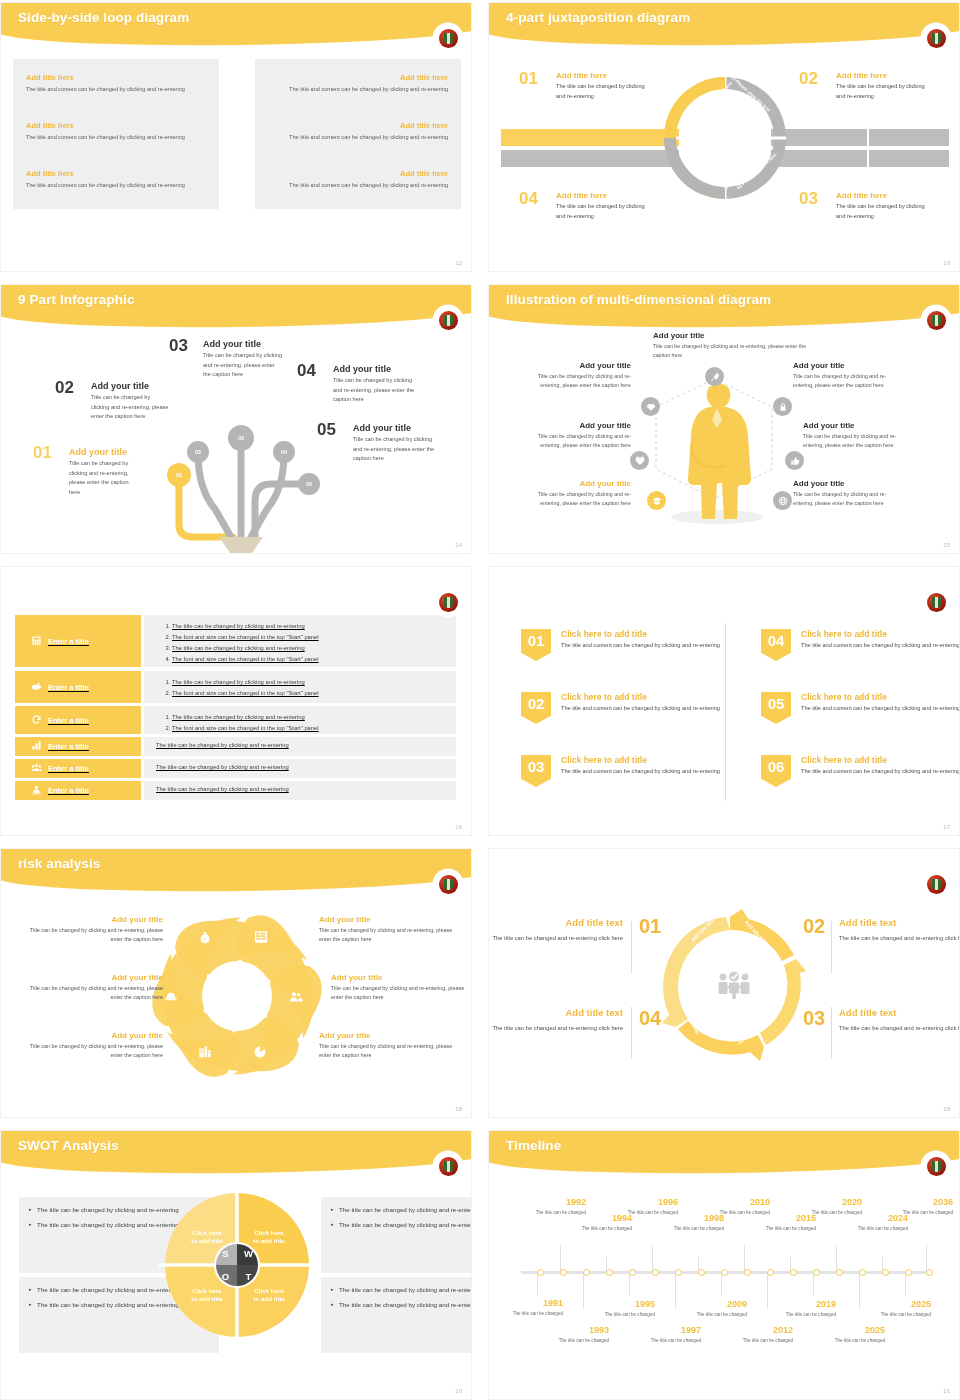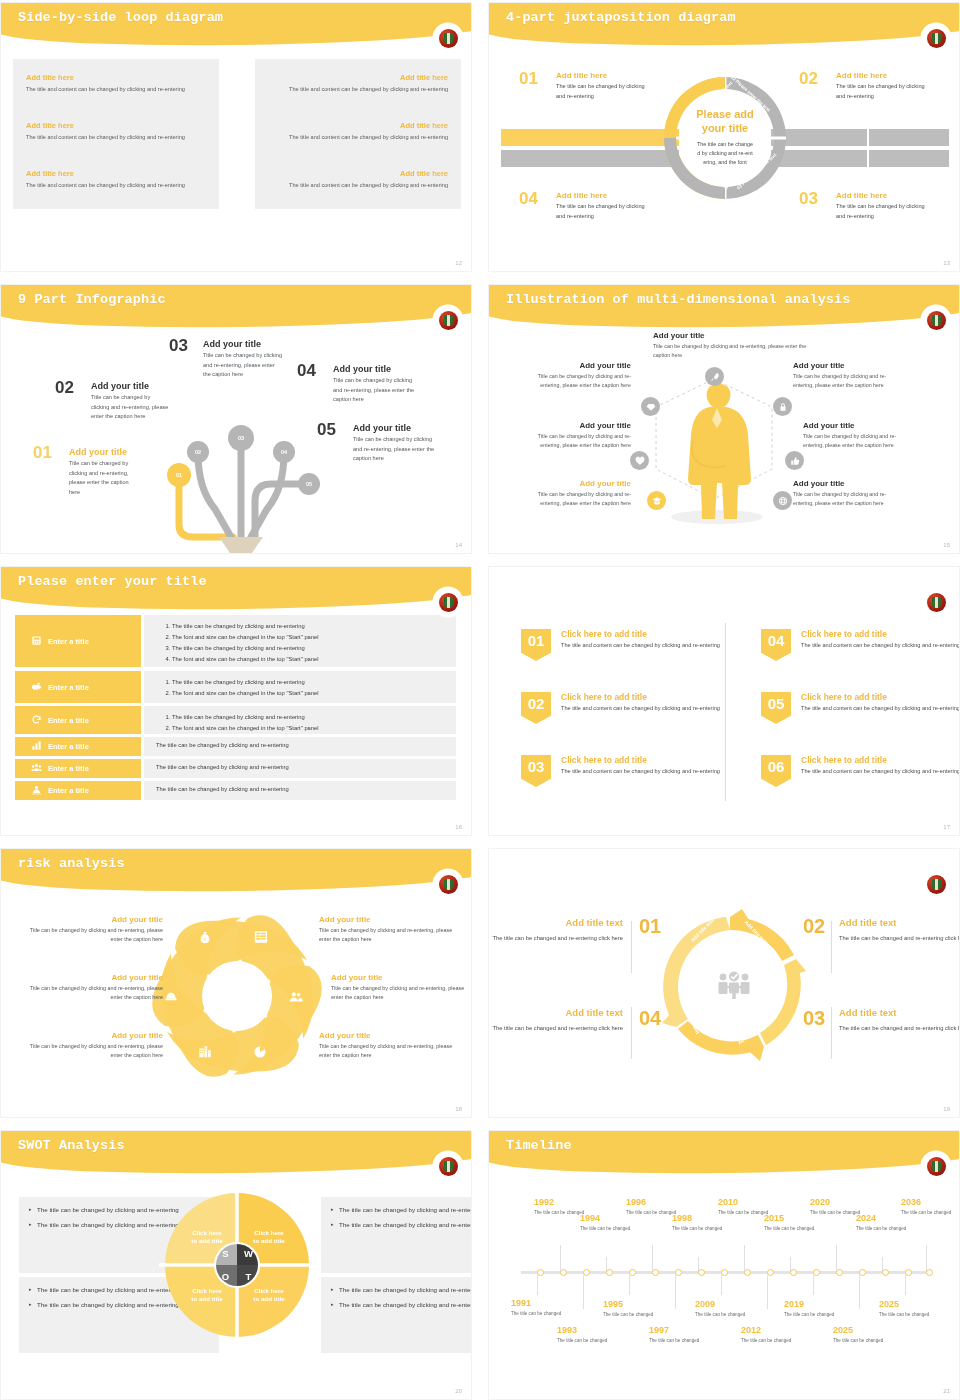--- a/index.html
+++ b/index.html
@@ -31,21 +31,21 @@
   .hdr .band {
     position: absolute; left: -6px; top: -14px; width: 490px; height: 56px;
     background: #f9cd51;
     border-bottom-left-radius: 100% 34px;
     border-bottom-right-radius: 100% 34px;
     transform: rotate(-0.7deg);
   }
   .hdr .ttl {
     position: absolute; left: 17px; top: 7px;
     color: #ffffff; font-size: 13.5px; font-weight: bold;
-    letter-spacing: 0.1px; text-shadow: 0 1px 1px rgba(0,0,0,.06); font-family: Liberation Mono, monospace;
+    letter-spacing: 0.1px; text-shadow: 0 1px 1px rgba(0,0,0,.06);
   }
   .logo {
     position: absolute; right: 10px; top: 22px; width: 26px; height: 26px;
     border-radius: 50%;
     background: #ffffff;
     box-shadow: 0 0 0 2.5px #ffffff;
     display: flex; align-items: center; justify-content: center;
     z-index: 5;
   }
   .logo .ring {
@@ -118,21 +118,21 @@
   
   .s4-item { position: absolute; width: 112px; }
   .s4-item .h { font-size: 8px; font-weight: bold; color: #333; }
   .s4-item .p { font-size: 5.3px; color: #55585c; line-height: 1.7; margin-top: 2px; }
   .s4-L { text-align: right; }
   .s4-icon { position: absolute; width: 19px; height: 19px; border-radius: 50%;
              background: #bdbdbd; display:flex; align-items:center; justify-content:center;
              color:#fff; font-size: 9px; }
 
   
-  .s5-row { position: absolute; left: 14px; display: flex; gap: 3px; }
+  .s5-row { position: absolute; left: 14px; display: flex; gap: 3px; text-decoration: underline; }
   .s5-btn { width: 126px; background: #f9cd51; color: #fff; display: flex; align-items: center;
             gap: 6px; padding-left: 16px; font-size: 7.5px; font-weight: bold; }
   .s5-content { width: 312px; background: #f0f0f0; padding: 6px 0 6px 12px; }
   .s5-content ol { margin: 0; padding-left: 16px; }
   .s5-content li { font-size: 5.8px; color: #3a3d40; line-height: 1.9; }
   .s5-content .plain { font-size: 5.8px; color: #3a3d40; }
 
   
   .s6-item { position: absolute; width: 200px; }
   .s6-badge { position: absolute; left: 0; top: 0; width: 30px; height: 32px;
@@ -175,21 +175,21 @@
                 width: 46px; height: 46px; z-index: 5; }
   .s9-letters .c { position: absolute; width: 23px; height: 23px; display: flex;
                    align-items: center; justify-content: center; color: #fff;
                    font-size: 9.5px; font-weight: bold; }
 
   
   .tl-axis { position: absolute; left: 32px; top: 96px; width: 410px; height: 3px; background: #e4e4e4; }
   .tl-dot { position: absolute; width: 7px; height: 7px; border-radius: 50%;
             background: #fff; border: 1.2px solid #f5c84d; top: 94px; }
   .tl-stem { position: absolute; width: 1px; background: #e0e0e0; }
-  .tl-lab { position: absolute; width: 52px; text-align: left; }
+  .tl-lab { position: absolute; width: 52px; text-align: right; }
   .tl-lab .y { font-size: 9px; font-weight: bold; color: #f3c03f; }
   .tl-lab .d { font-size: 4.6px; color: #6a6d70; line-height: 1.55; margin-top: 2px; }
 </style>
 </head>
 <body>
 
 <div class="grid">
 
   <div class="slide">
     <div class="hdr">
@@ -255,27 +255,20 @@
       <div class="s2-ring">
         <svg width="128" height="138" viewBox="0 0 128 138">
           <path d="M64 8 A 61 61 0 0 1 64 130 L64 118 A 49 49 0 0 0 64 20 Z" fill="#b5b5b5"></path>
           <path d="M64 8 A 61 61 0 0 0 64 130 L64 118 A 49 49 0 0 1 64 20 Z" fill="#f9cd51"></path>
           <path d="M3 69 L 125 69" stroke="#ffffff" stroke-width="3"></path>
           <path d="M64 8 L 64 130" stroke="#ffffff" stroke-width="3"></path>
           <path d="M64 8 A 61 61 0 0 0 3 69 L 15 69 A 49 49 0 0 1 64 20 Z" fill="#f9cd51"></path>
           <path d="M64 130 A 61 61 0 0 1 3 69 L 15 69 A 49 49 0 0 0 64 118 Z" fill="#b5b5b5"></path>
           <circle cx="64" cy="69" r="45" fill="#ffffff"></circle>
         </svg>
-        <div class="s2-ctr">
-          <div class="t" style="white-space:pre-line">Please add
-your title</div>
-          <div class="d" style="white-space:pre-line">The title can be change
-d by clicking and re-ent
-ering, and the font</div>
-        </div>
         <div class="s2-rl" style="left:26px;top:28px;color:#fff;transform:rotate(-42deg)">01 Please enter the text</div>
         <div class="s2-rl" style="left:64px;top:22px;color:#fff;transform:rotate(42deg)">02 Please enter the text</div>
         <div class="s2-rl" style="left:70px;top:100px;color:#fff;transform:rotate(-42deg)">03 Please enter the text</div>
         <div class="s2-rl" style="left:22px;top:100px;color:#fff;transform:rotate(42deg)">04 Please enter the text</div>
       </div>
 
       <div class="s2-item" style="left:30px;top:24px">
         <div class="n" style="color:#f9cd51">01</div>
         <div class="h">Add title here</div>
         <div class="p">The title can be changed by clicking and re-entering</div>
@@ -360,21 +353,21 @@
         <div class="h" style="margin-left:36px">Add your title</div>
         <div class="p" style="margin-left:36px">Title can be changed by clicking and re-entering, please enter the caption here</div>
       </div>
     </div>
     <div class="pg">14</div>
   </div>
 
   <div class="slide">
     <div class="hdr">
       <div class="band"></div>
-      <div class="ttl">Illustration of multi-dimensional analysis</div>
+      <div class="ttl">Illustration of multi-dimensional diagram</div>
     </div>
     <div class="logo">
         <div class="ring">
           <div class="shield"></div>
         </div>
       </div>
     <div class="body">
       <svg width="472" height="226" viewBox="0 0 472 226" style="position:absolute;left:0;top:0">
         <polygon points="225,50 283,78 283,140 225,170 167,140 167,78" fill="none" stroke="#c7c7c7" stroke-width="0.8" stroke-dasharray="3,3"></polygon>
 
@@ -449,24 +442,20 @@
       </div>
       <div class="s4-item" style="left:304px;top:150px">
         <div class="h">Add your title</div>
         <div class="p">Title can be changed by clicking and re-entering, please enter the caption here</div>
       </div>
     </div>
     <div class="pg">15</div>
   </div>
 
   <div class="slide">
-    <div class="hdr">
-      <div class="band"></div>
-      <div class="ttl">Please enter your title</div>
-    </div>
     <div class="logo">
         <div class="ring">
           <div class="shield"></div>
         </div>
       </div>
     <div class="body">
       <div class="s5-row" style="top:4px">
         <div class="s5-btn" style="height:52px">
           <span><svg width="11" height="11" viewBox="0 0 16 16" fill="#fff">
                 <rect x="2" y="2" width="12" height="12" rx="1.5"></rect>

